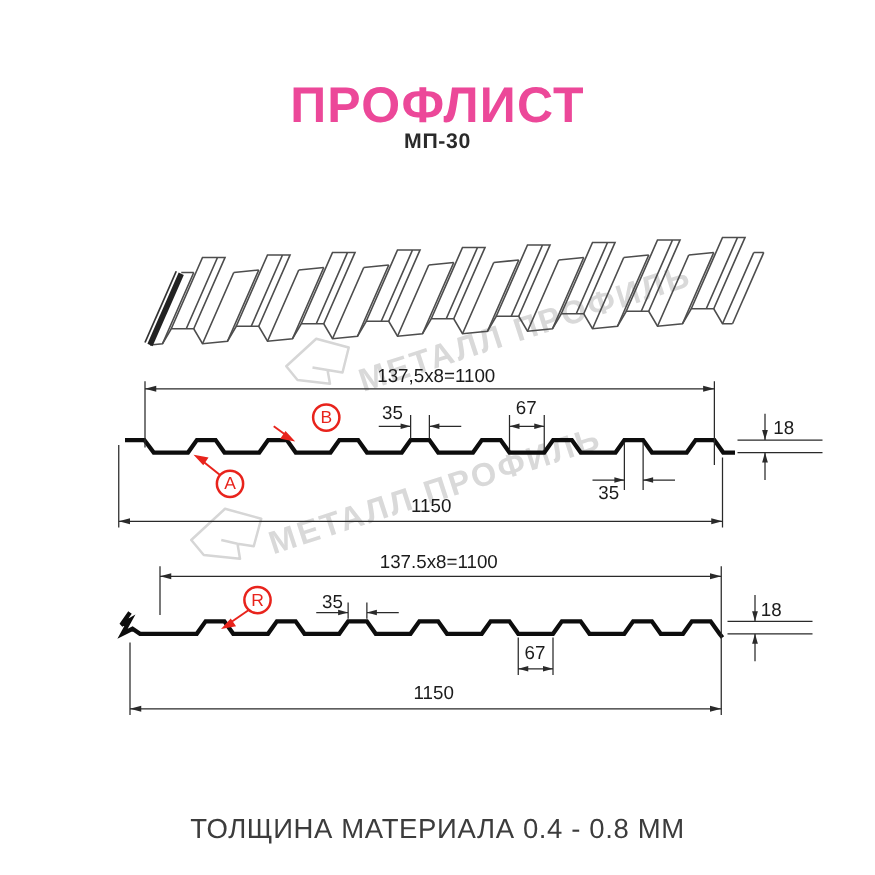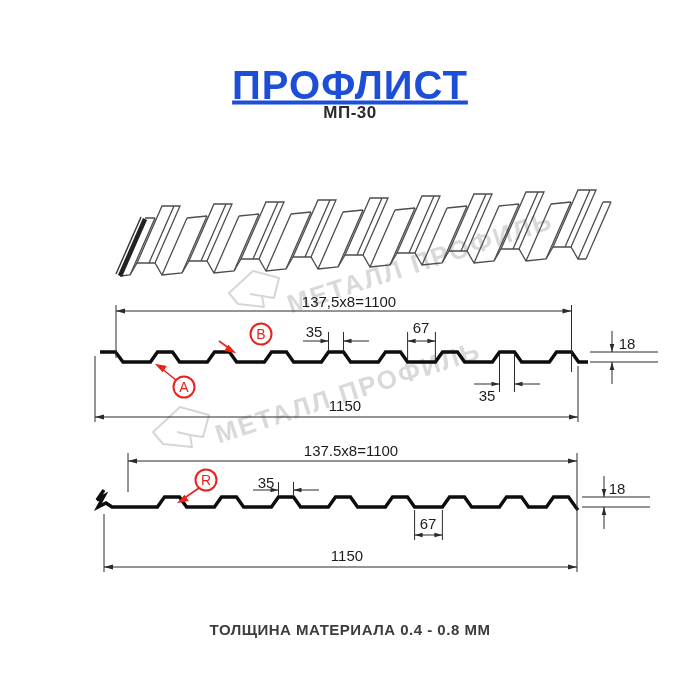--- a/index.html
+++ b/index.html
@@ -1,22 +1,22 @@
 <!DOCTYPE html>
 <html><head>
 <meta charset="utf-8">
 <style>
   html,body{margin:0;padding:0;}
   #canvas{position:relative;width:700px;height:700px;background:#ffffff;overflow:hidden;
           font-family:"Liberation Sans", sans-serif;}
   .abs{position:absolute;}
   .ctr{transform:translate(-50%,-50%);white-space:nowrap;}
-  #title{left:350px;top:85px;font-size:40px;font-weight:bold;color:#1d4ed8;letter-spacing:1px;text-decoration:underline;}
+  #title{left:350px;top:85px;font-size:40px;font-weight:bold;color:#ec4899;letter-spacing:1px;}
   #subtitle{left:350px;top:113px;font-size:17px;font-weight:bold;color:#2a2a2a;letter-spacing:.5px;}
-  #footer{left:350px;top:629px;font-size:15px;font-weight:bold;color:#3c3c3c;letter-spacing:.5px;}
+  #footer{left:350px;top:663px;font-size:22px;font-weight:normal;color:#3c3c3c;letter-spacing:.5px;}
   .dim{font-size:15px;color:#1c1c1c;}
   .wm-text{font-size:26px;font-weight:bold;color:#d9d9d9;letter-spacing:2px;white-space:nowrap;
            transform-origin:0 50%;transform:rotate(-18deg);}
   .red-label{width:21px;height:21px;border:2px solid #e8231c;border-radius:50%;
              color:#e8231c;font-size:14px;line-height:21px;text-align:center;
              transform:translate(-50%,-50%);background:transparent;}
   svg{display:block;}
   #mainsvg{position:absolute;left:0;top:0;}
   .wm{pointer-events:none;}
 </style>

